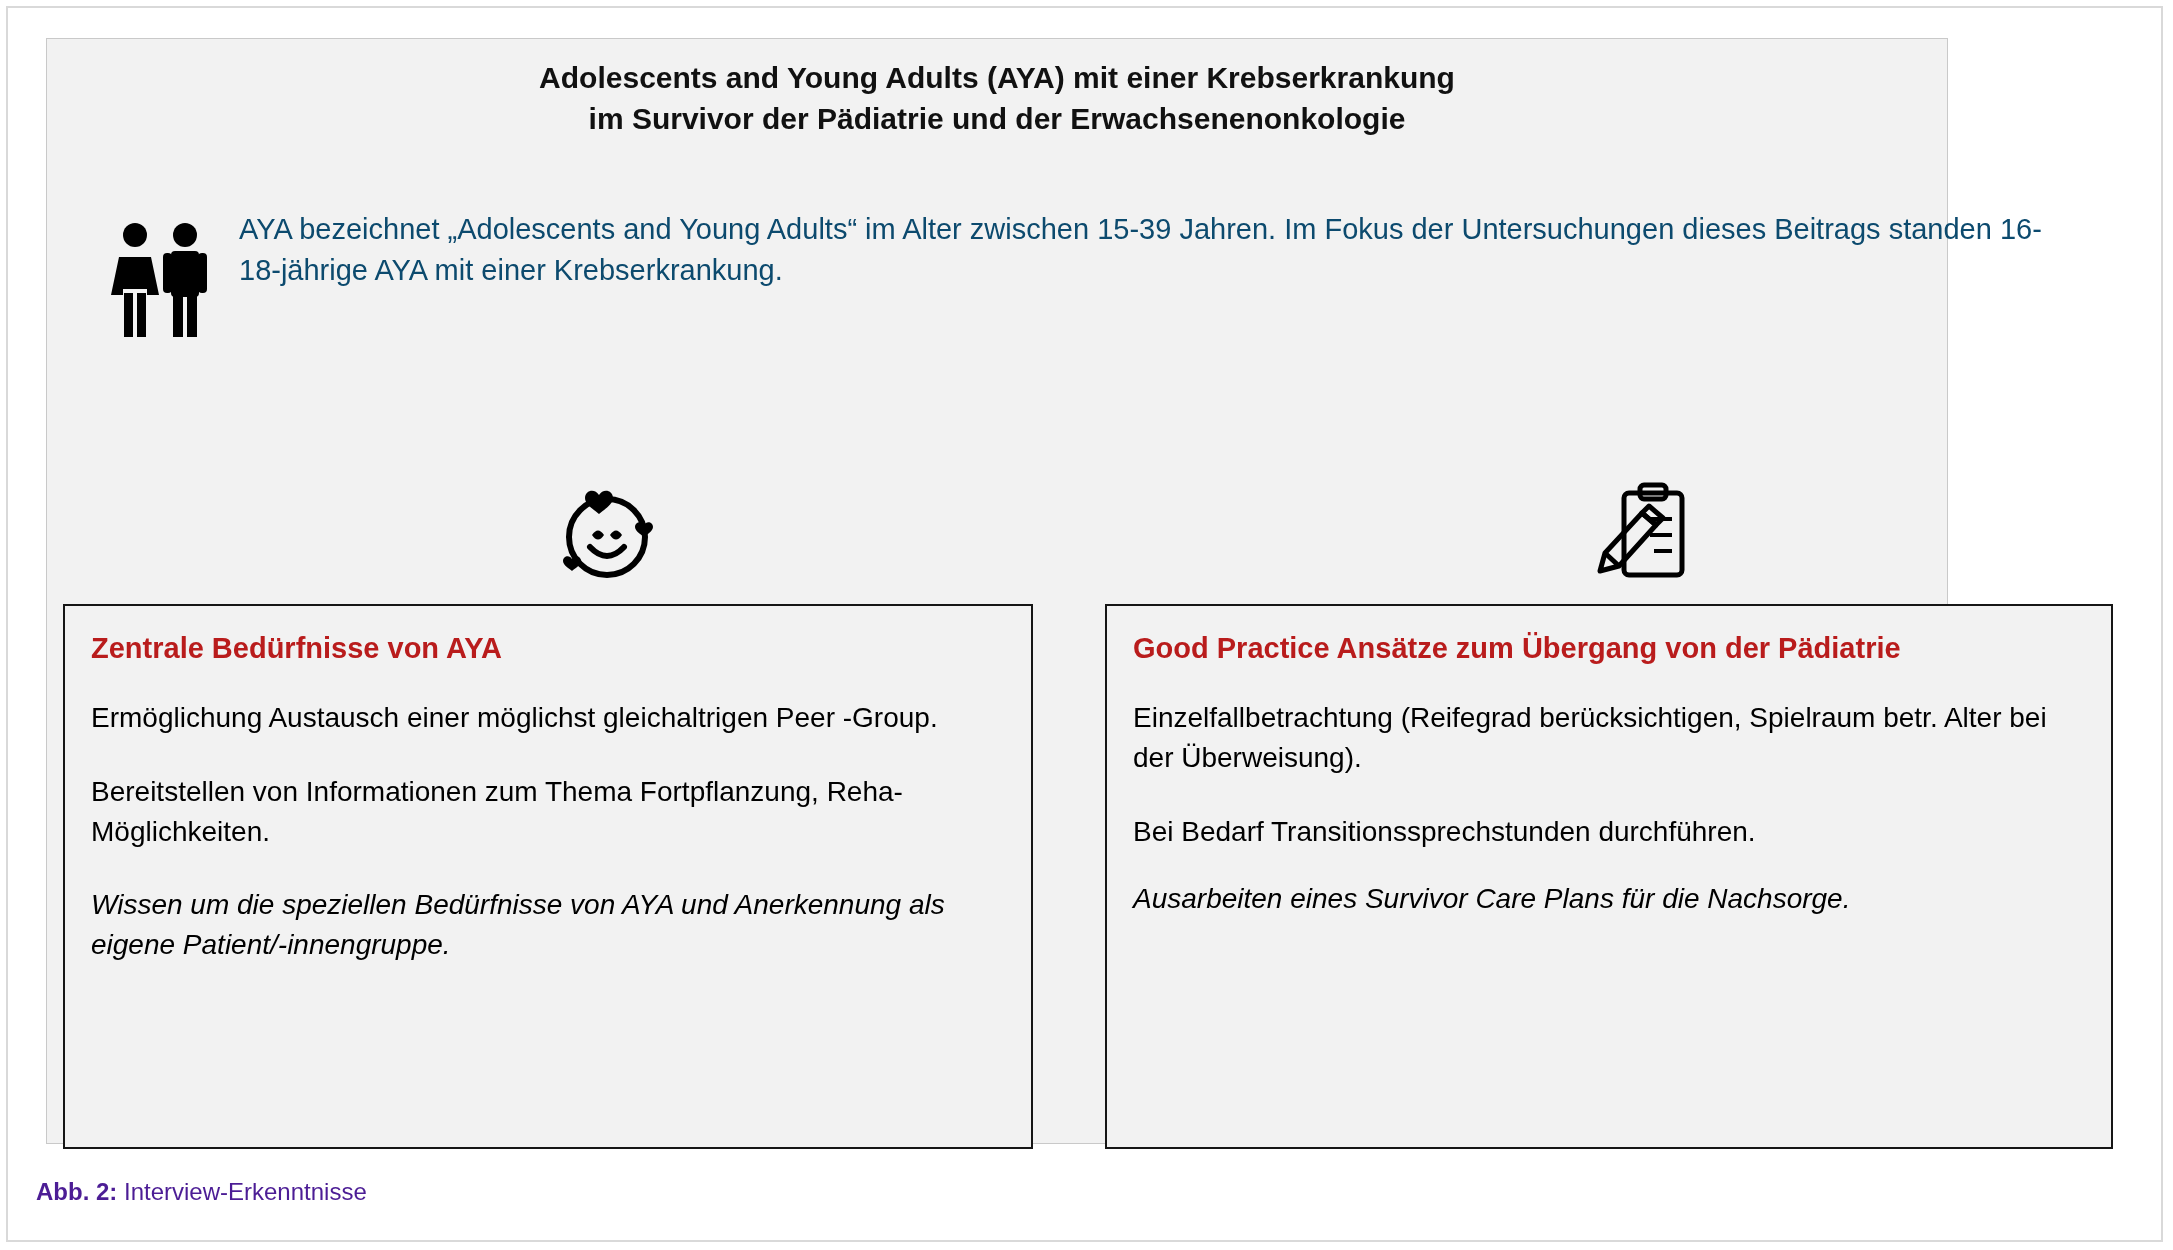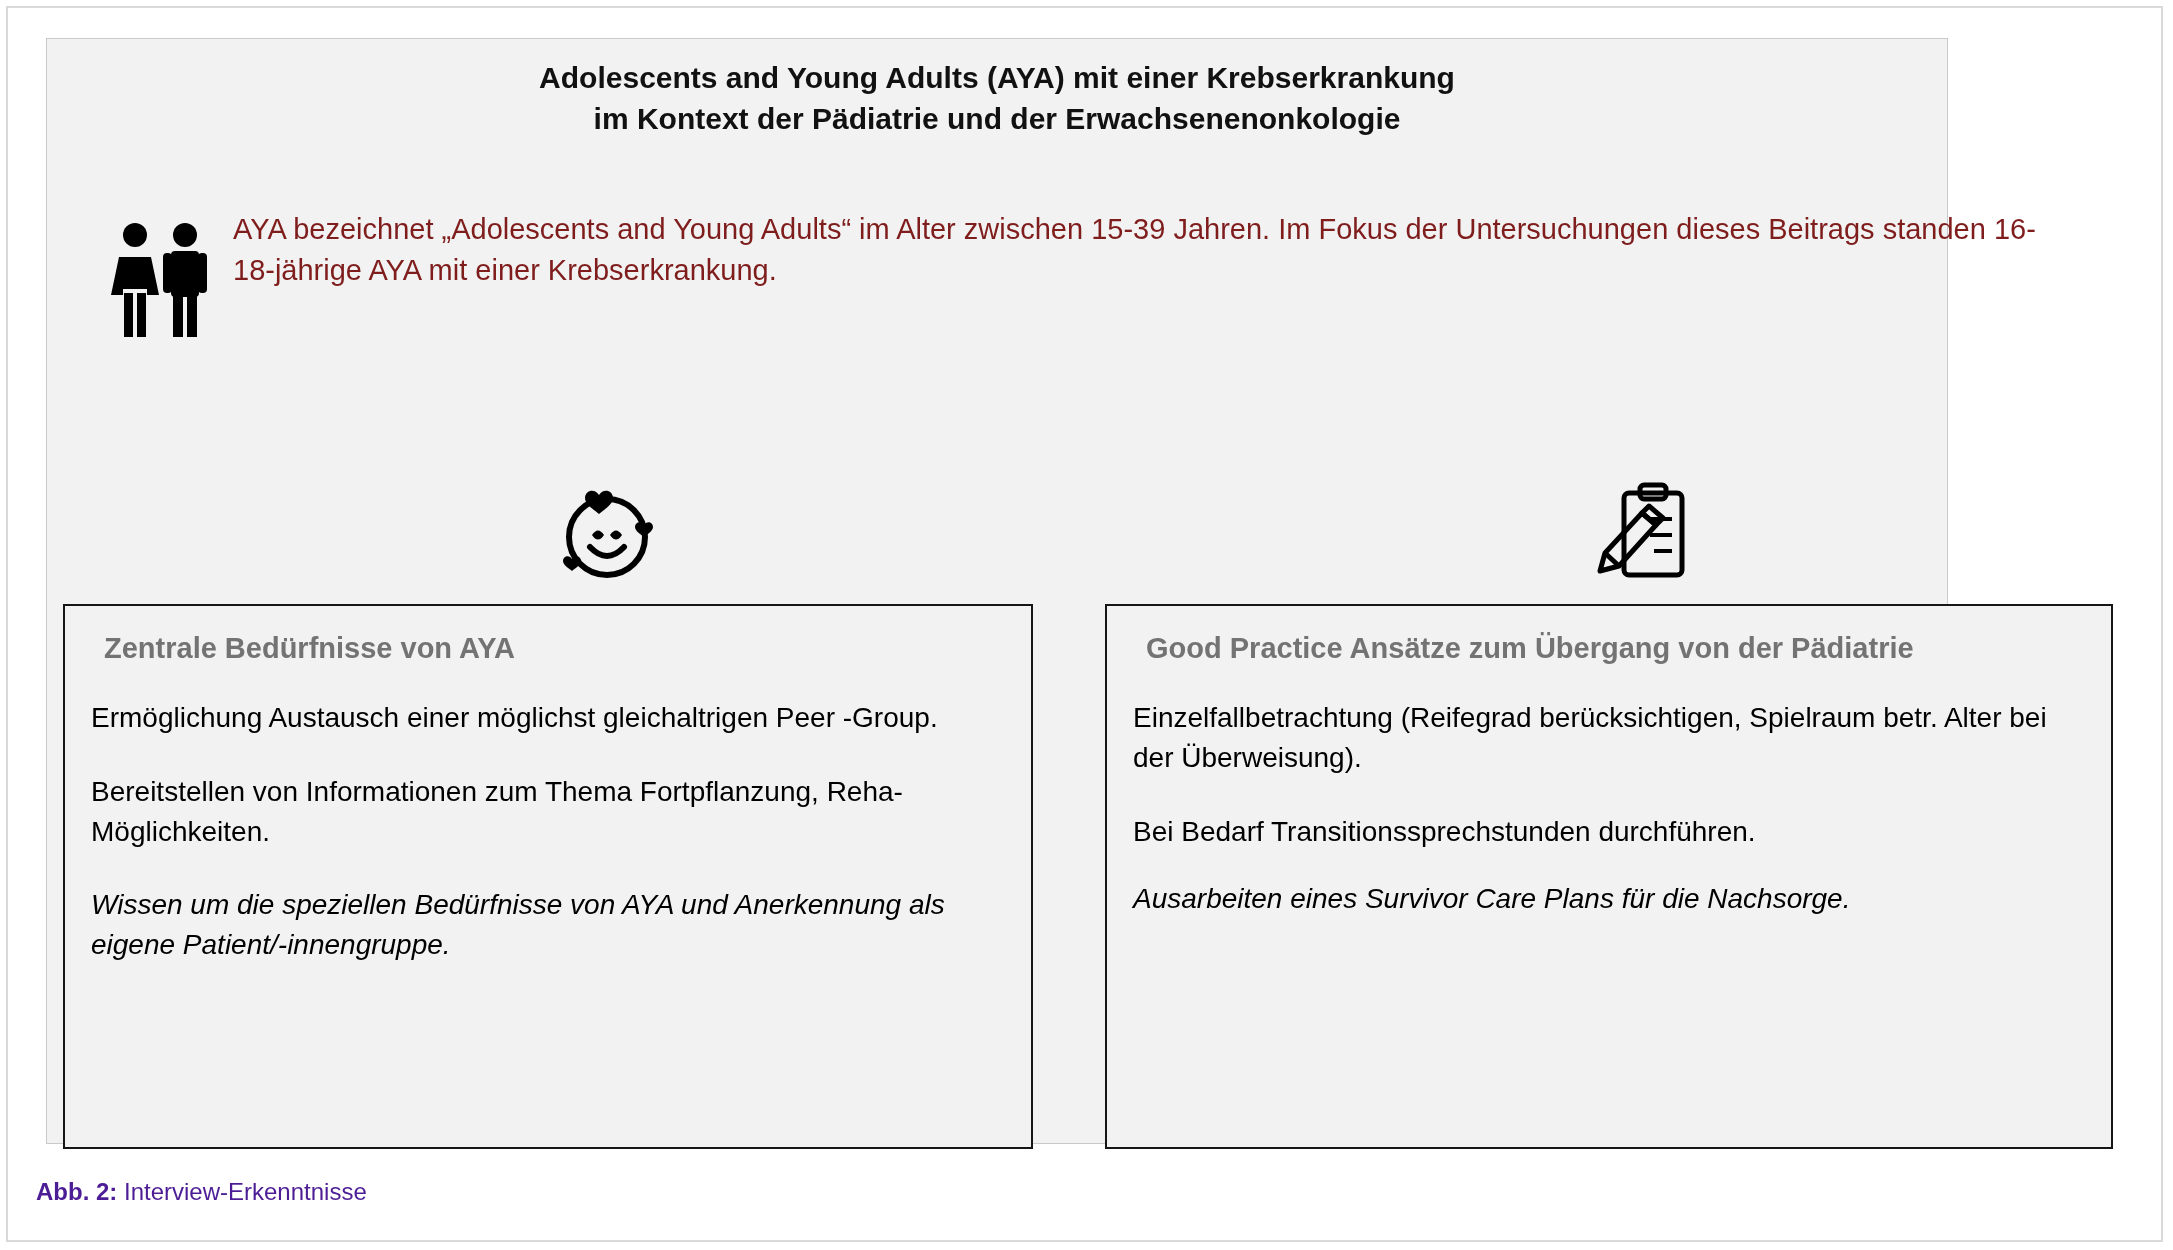--- a/index.html
+++ b/index.html
@@ -72,24 +72,24 @@
     align-items: flex-start;
   }
   .people-icon {
     width: 110px;
     height: 120px;
     flex: 0 0 110px;
     position: relative;
     top: 12px;
   }
   .intro-text {
-    margin-left: 16px;
+    margin-left: 22px;
     font-size: 29px;
     line-height: 1.42;
-    color: #7f1d1d;
+    color: #0c4a6e;
     max-width: 1840px;
   }
 
   
   .smile-icon {
     position: absolute;
     left: 505px;
     top: 440px;
     width: 110px;
     height: 110px;
@@ -117,22 +117,22 @@
     width: 970px;
   }
   .box-right {
     left: 1058px;
     width: 1008px;
   }
   .box-heading {
     font-size: 29px;
     font-weight: bold;
     line-height: 1.38;
-    color: #737373;
-    margin: 0 0 14px 13px;
+    color: #b91c1c;
+    margin: 0 0 14px 0;
   }
   .box-heading .line { display: block; }
   .box p {
     font-size: 28px;
     line-height: 1.42;
     color: #000000;
     margin: 0 0 34px 0;
   }
   .box p:last-child { margin-bottom: 0; font-style: italic; }
   .box .gap-extra { margin-bottom: 28px; }
@@ -157,21 +157,21 @@
 <body>
 
 <div class="figure-wrap">
 
   <div class="outer-frame"></div>
 
   <div class="panel">
 
     <div class="title">
       <span class="line">Adolescents and Young Adults (AYA) mit einer Krebserkrankung</span>
-      <span class="line">im Kontext der Pädiatrie und der Erwachsenenonkologie</span>
+      <span class="line">im Survivor der Pädiatrie und der Erwachsenenonkologie</span>
     </div>
 
     <div class="intro">
       <span class="people-icon">
         <svg viewBox="0 0 110 120" width="110" height="120" aria-hidden="true">
 
           <circle cx="28" cy="14" r="12" fill="#000000"></circle>
           <path d="M12 36 L44 36 L52 74 L40 74 L40 68 L16 68 L16 74 L4 74 Z" fill="#000000"></path>
           <rect x="17" y="72" width="9" height="44" fill="#000000"></rect>
           <rect x="30" y="72" width="9" height="44" fill="#000000"></rect>

